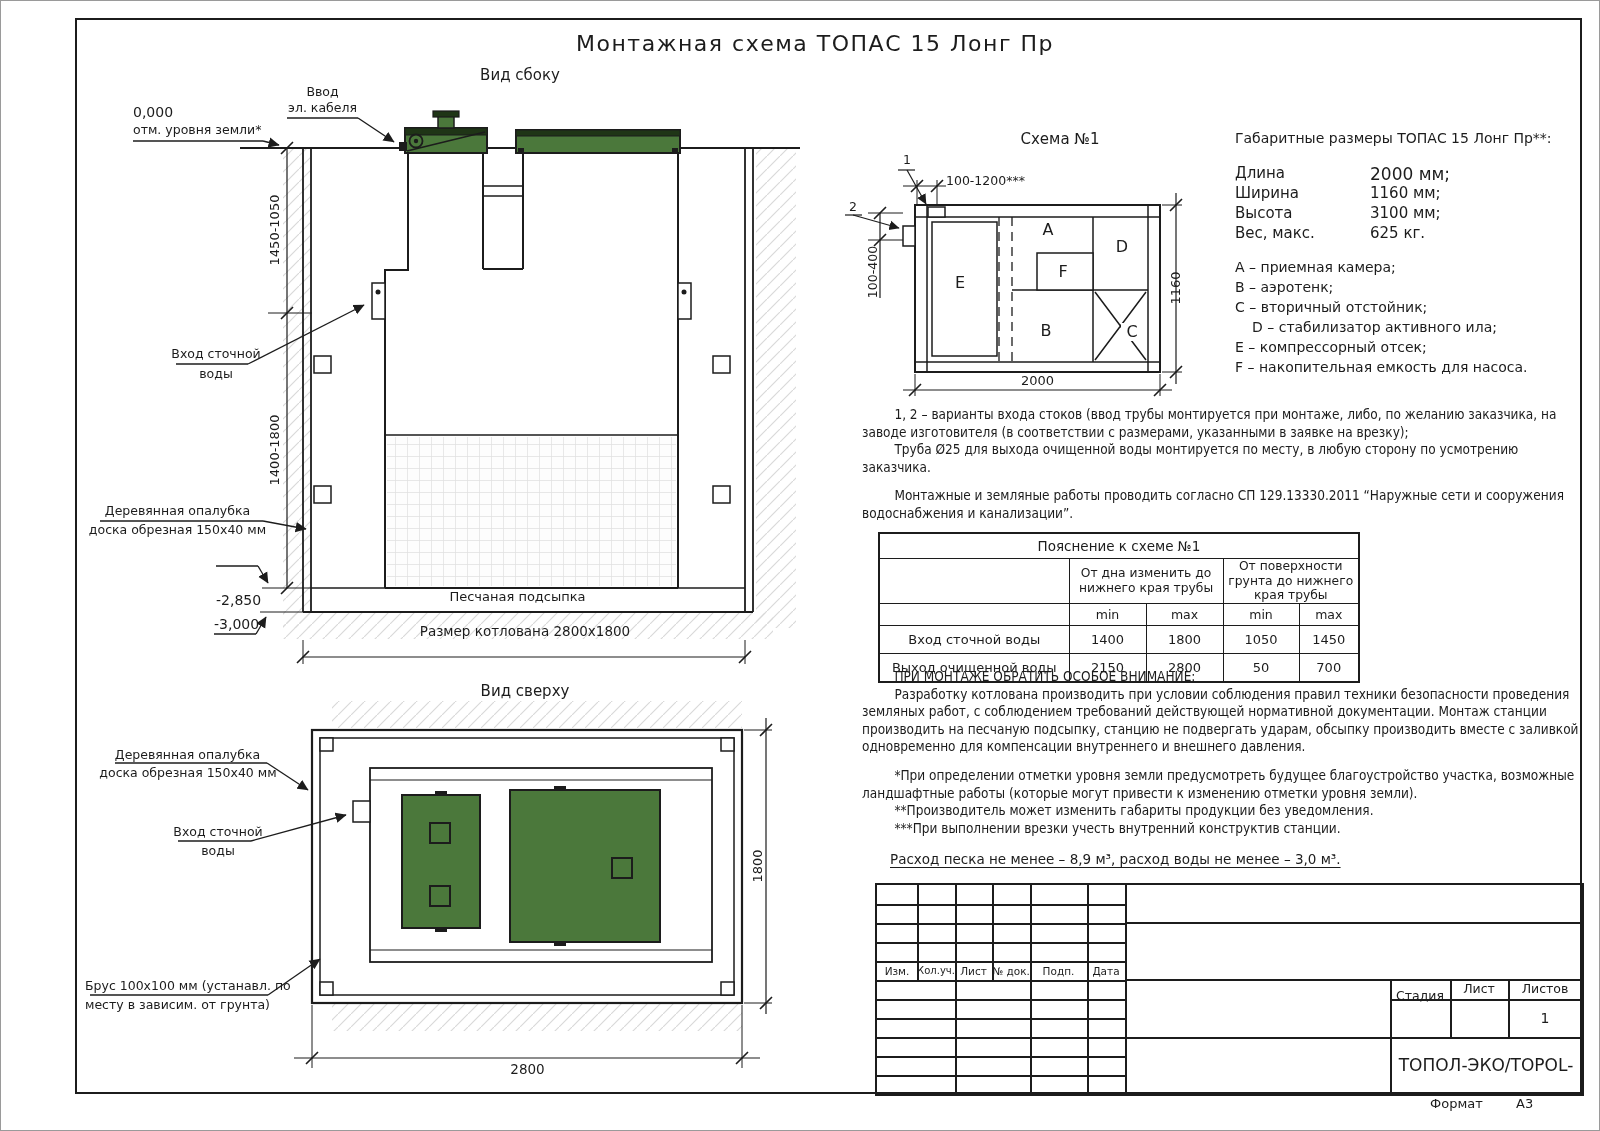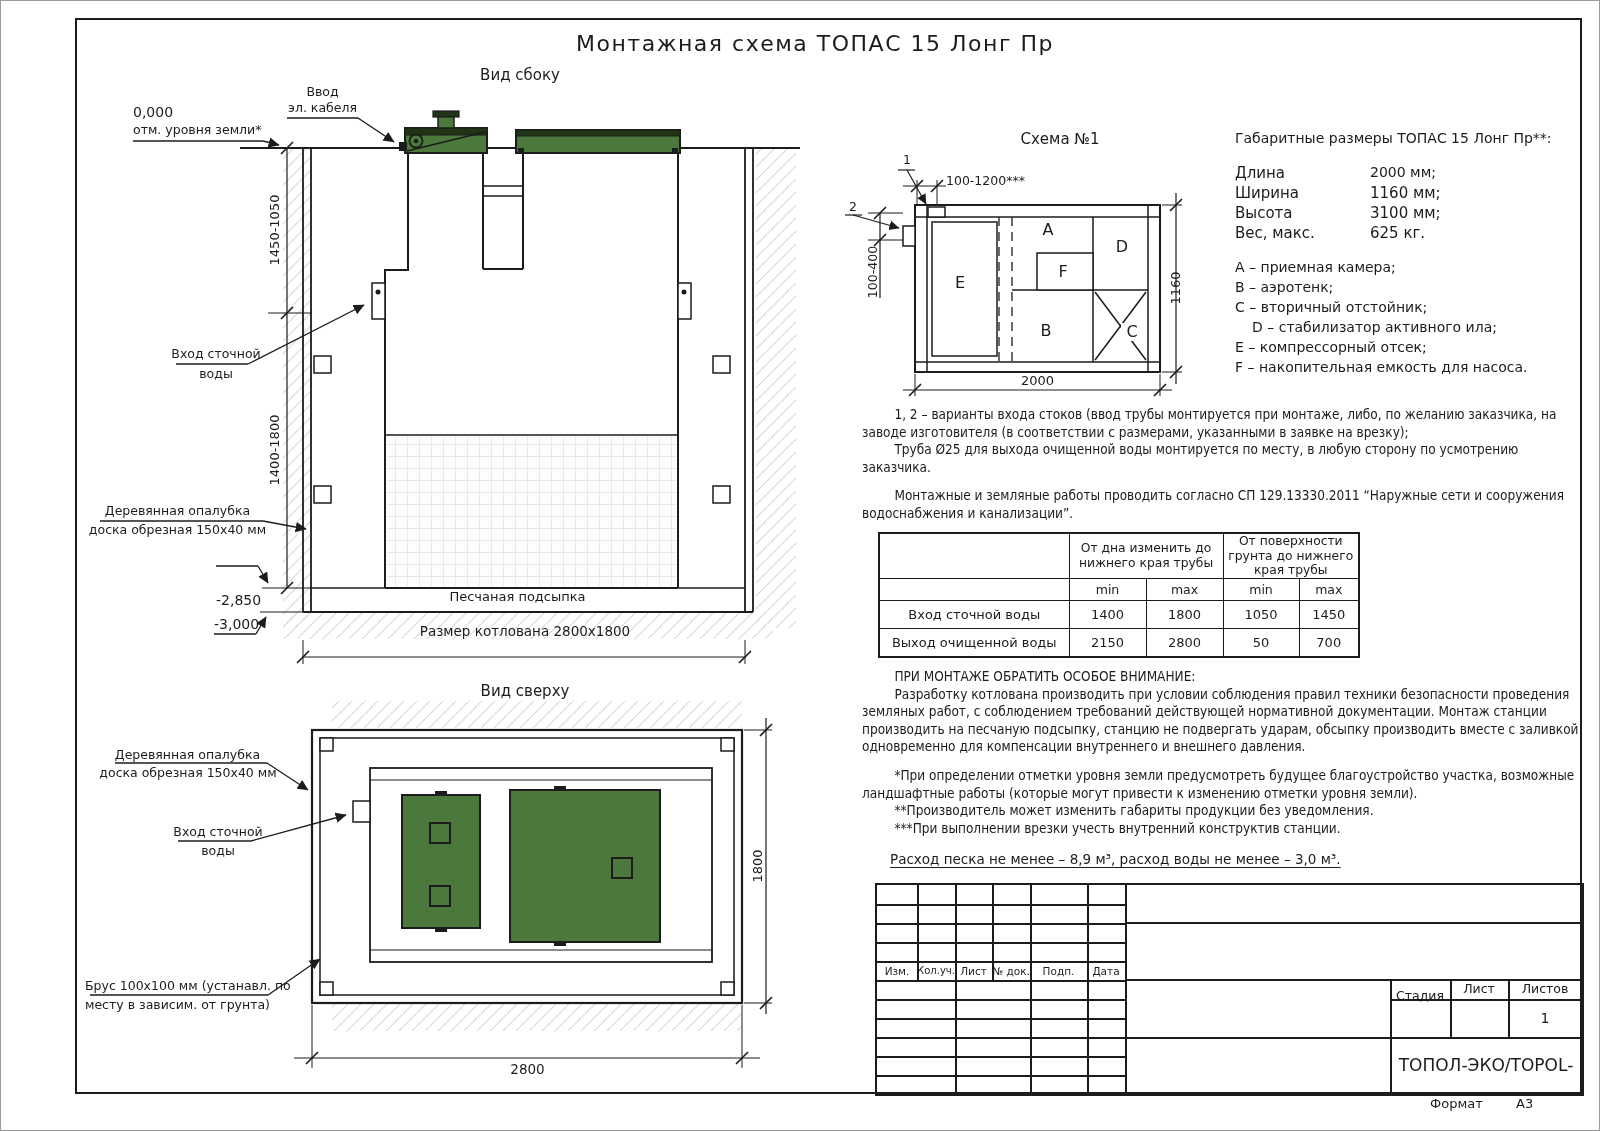--- a/index.html
+++ b/index.html
@@ -204,21 +204,21 @@
   <div class="abs comp" style="left:1052px;top:263px;">F</div>
   <div class="abs comp" style="left:1035px;top:322px;">B</div>
   <div class="abs comp" style="left:1111px;top:238px;">D</div>
   <div class="abs comp" style="left:1121px;top:323px;background:#fff;">C</div>
   <div class="abs comp" style="left:949px;top:274px;">E</div>
   <div class="abs ctr dim" style="left:1000px;top:373px;width:75px;">2000</div>
   <div class="abs ctr rot dim" style="left:1131px;top:280px;width:90px;height:16px;">1160</div>
 
   <div class="abs" style="left:1235px;top:130px;font-size:14px;">Габаритные размеры ТОПАС 15 Лонг Пр**:</div>
   <div class="abs" style="left:1235px;top:164px;font-size:15px;">Длина</div>
-  <div class="abs" style="left:1370px;top:164px;font-size:14px;">2000 мм;</div>
+  <div class="abs" style="left:1370px;top:164px;font-size:17px;">2000 мм;</div>
   <div class="abs" style="left:1235px;top:184px;font-size:15px;text-align:right;">Ширина</div>
   <div class="abs" style="left:1370px;top:184px;font-size:15px;">1160 мм;</div>
   <div class="abs" style="left:1235px;top:204px;font-size:15px;">Высота</div>
   <div class="abs" style="left:1370px;top:204px;font-size:15px;">3100 мм;</div>
   <div class="abs" style="left:1235px;top:224px;font-size:15px;">Вес, макс.</div>
   <div class="abs" style="left:1370px;top:224px;font-size:15px;">625 кг.</div>
   <div class="abs" style="left:1235px;top:259px;font-size:14px;">A – приемная камера;</div>
   <div class="abs" style="left:1235px;top:279px;font-size:14px;">B – аэротенк;</div>
   <div class="abs" style="left:1235px;top:299px;font-size:14px;">C – вторичный отстойник;</div>
   <div class="abs" style="left:1235px;top:319px;font-size:14px;margin-left:17px;">D – стабилизатор активного ила;</div>
@@ -233,20 +233,23 @@
 
   <table class="exp">
     <colgroup>
         <col style="width:190px">
         <col style="width:77px">
         <col style="width:77px">
         <col style="width:76px">
         <col style="width:60px">
       </colgroup>
     <tbody>
+        <tr class="t-title">
+          <td colspan="5">Пояснение к схеме №1</td>
+        </tr>
     <tr class="t-group">
       <td></td>
       <td colspan="2">От дна изменить до нижнего края трубы</td>
       <td colspan="2">От поверхности грунта до нижнего края трубы</td>
     </tr>
     <tr class="t-mm">
       <td></td>
       <td>min</td>
       <td>max</td>
       <td>min</td>

